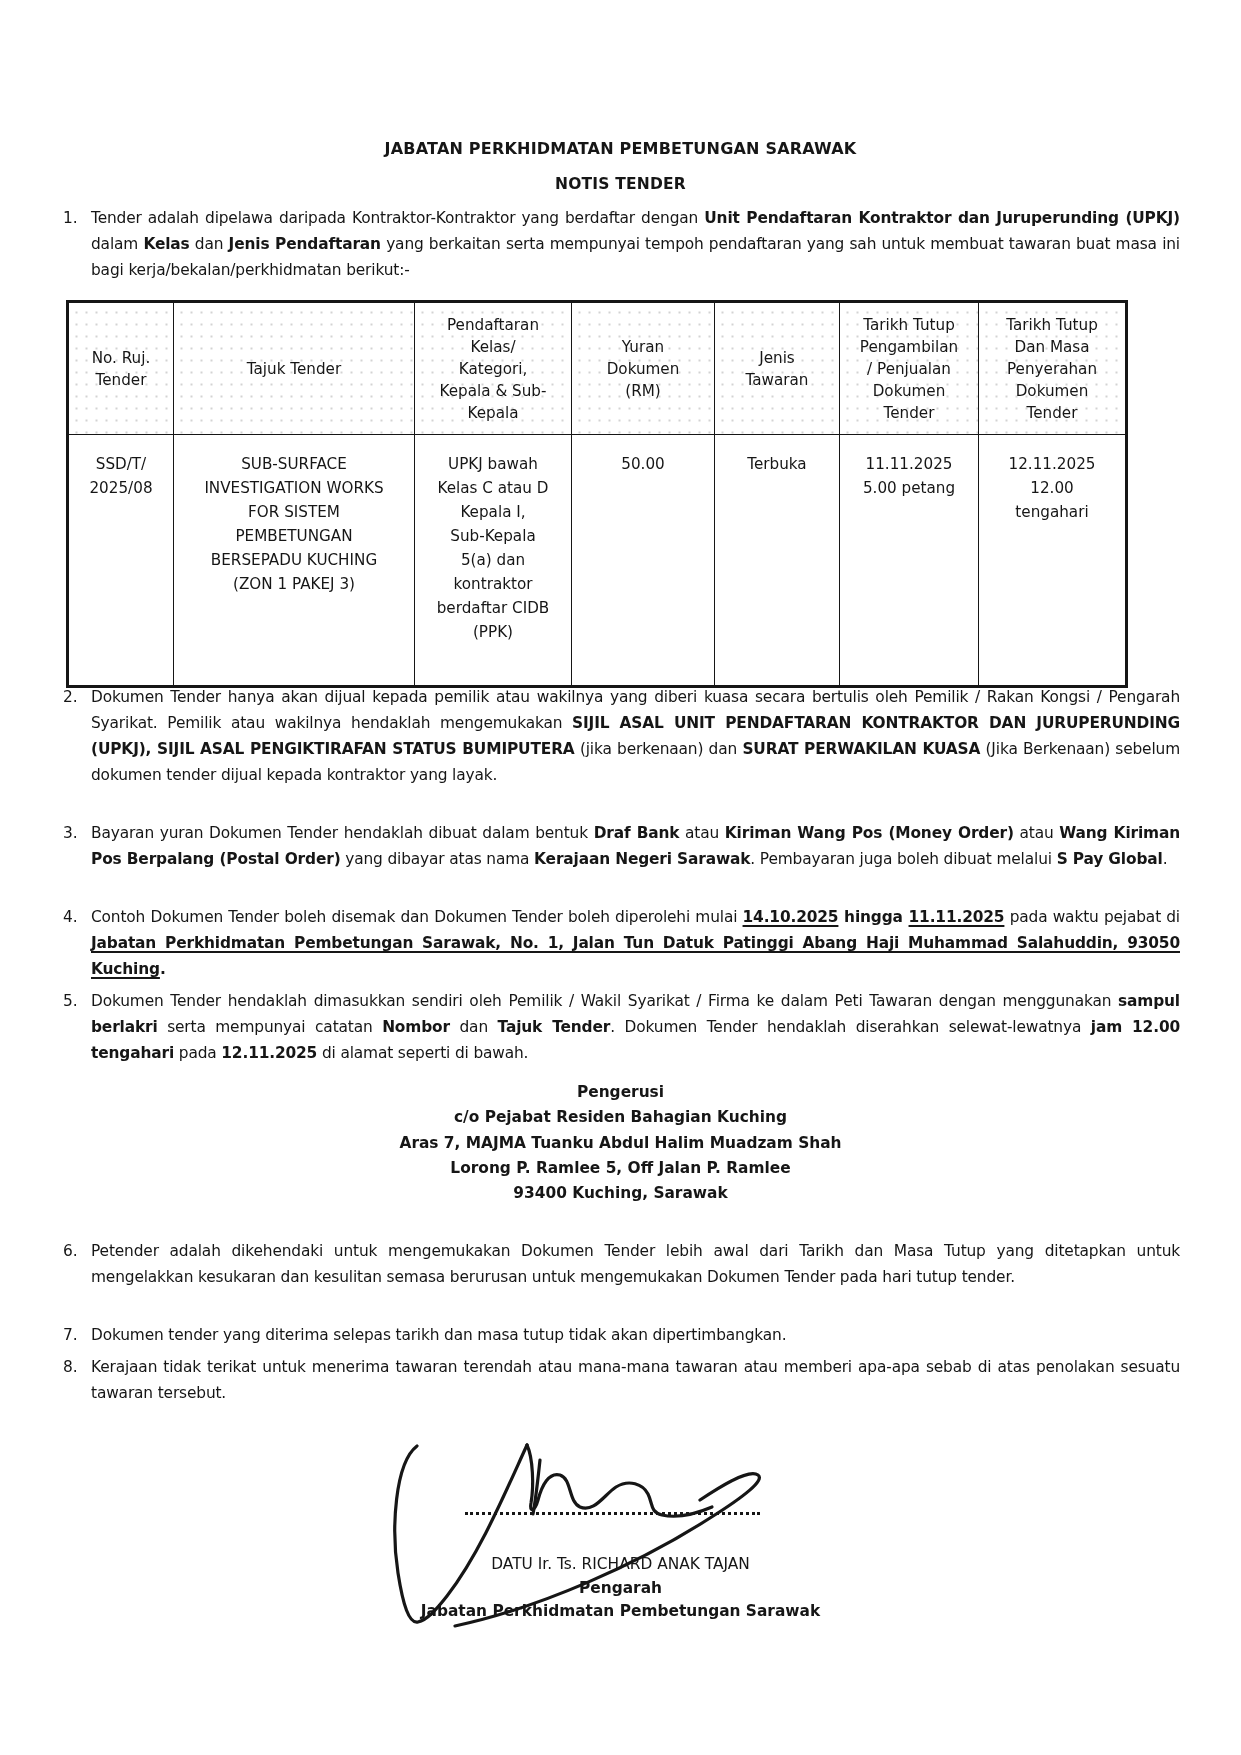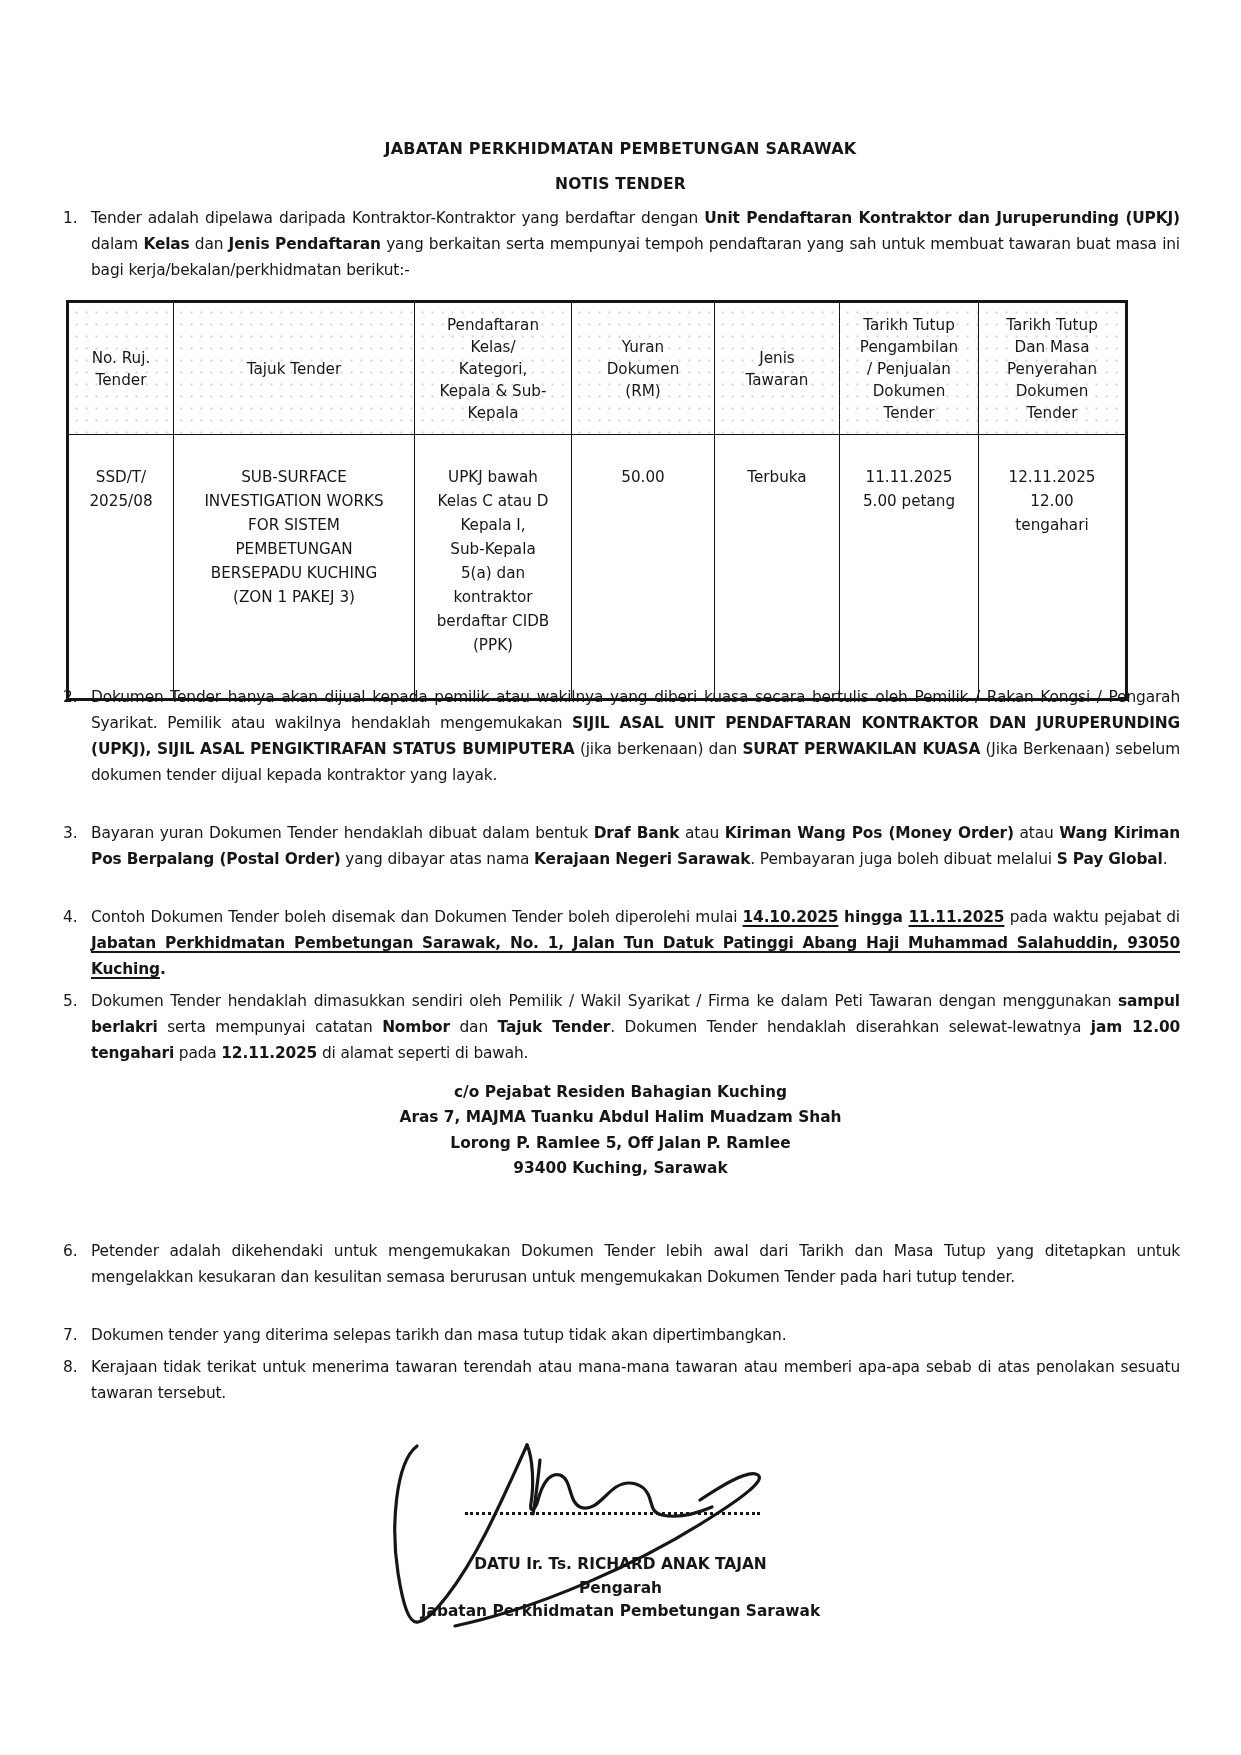--- a/index.html
+++ b/index.html
@@ -37,37 +37,37 @@
     border:1.6px solid #161616;
     font-size:15.2px;font-weight:400;text-align:center;
     white-space:pre-line;padding:4px 3px;
   }
   table.tender th{
     height:123px;vertical-align:middle;line-height:22px;
     background-image:radial-gradient(circle,#d2d2d2 .7px,transparent 1px);
     background-size:10px 12px;background-position:2px 3px;
   }
   table.tender td{
-    height:229px;vertical-align:top;padding-top:30px;line-height:24px;
+    height:229px;vertical-align:top;padding-top:17px;line-height:24px;
   }
   table.tender td.tajuk-cell{}
   col.c0{width:106px;}col.c1{width:241px;}col.c2{width:157px;}
   col.c3{width:143px;}col.c4{width:125px;}col.c5{width:139px;}col.c6{width:148px;}
 
   .address{
     left:62px;width:1117px;top:1080px;
     text-align:center;font-weight:700;font-size:15.4px;line-height:25.3px;
   }
   .dotline{
     left:465px;top:1512px;width:295px;height:0;
     border-bottom:3.5px dotted #161616;
   }
   .sig-line{left:62px;width:1117px;text-align:center;font-size:15.4px;line-height:22px;}
   .sig-caption{top:1529px;}
-  .sig-name{top:1553px;font-weight:700;}
+  .sig-name{top:1553px;font-weight:400;}
   .sig-position{top:1577px;font-weight:700;}
   .sig-dept{top:1600px;font-weight:700;}
   .sig-svg{left:388px;top:1428px;}
 </style>
 </head>
 <body>
 
 <div class="page">
 
   <div class="abs doc-title">JABATAN PERKHIDMATAN PEMBETUNGAN SARAWAK</div>
@@ -153,20 +153,21 @@
   <div class="item" style="top:904px;">
     <span class="num">4.</span>
     <div class="txt"><span>Contoh Dokumen Tender boleh disemak dan Dokumen Tender boleh diperolehi mulai </span><span class="b u">14.10.2025</span><span class="b"> hingga </span><span class="b u">11.11.2025</span><span> pada waktu pejabat di </span><span class="b u">Jabatan Perkhidmatan Pembetungan Sarawak, No. 1, Jalan Tun Datuk Patinggi Abang Haji Muhammad Salahuddin, 93050 Kuching</span><span class="b">.</span></div>
   </div>
   <div class="item" style="top:988px;">
     <span class="num">5.</span>
     <div class="txt"><span>Dokumen Tender hendaklah dimasukkan sendiri oleh Pemilik / Wakil Syarikat / Firma ke dalam Peti Tawaran dengan menggunakan </span><span class="b">sampul berlakri</span><span> serta mempunyai catatan </span><span class="b">Nombor</span><span> dan </span><span class="b">Tajuk Tender</span><span>. Dokumen Tender hendaklah diserahkan selewat-lewatnya </span><span class="b">jam 12.00 tengahari</span><span> pada </span><span class="b">12.11.2025</span><span> di alamat seperti di bawah.</span></div>
   </div>
 
   <div class="abs address">
+    <div>Pengerusi</div>
     <div>c/o Pejabat Residen Bahagian Kuching</div>
     <div>Aras 7, MAJMA Tuanku Abdul Halim Muadzam Shah</div>
     <div>Lorong P. Ramlee 5, Off Jalan P. Ramlee</div>
     <div>93400 Kuching, Sarawak</div>
   </div>
 
   <div class="item" style="top:1238px;">
     <span class="num">6.</span>
     <div class="txt"><span>Petender adalah dikehendaki untuk mengemukakan Dokumen Tender lebih awal dari Tarikh dan Masa Tutup yang ditetapkan untuk mengelakkan kesukaran dan kesulitan semasa berurusan untuk mengemukakan Dokumen Tender pada hari tutup tender.</span></div>
   </div>

